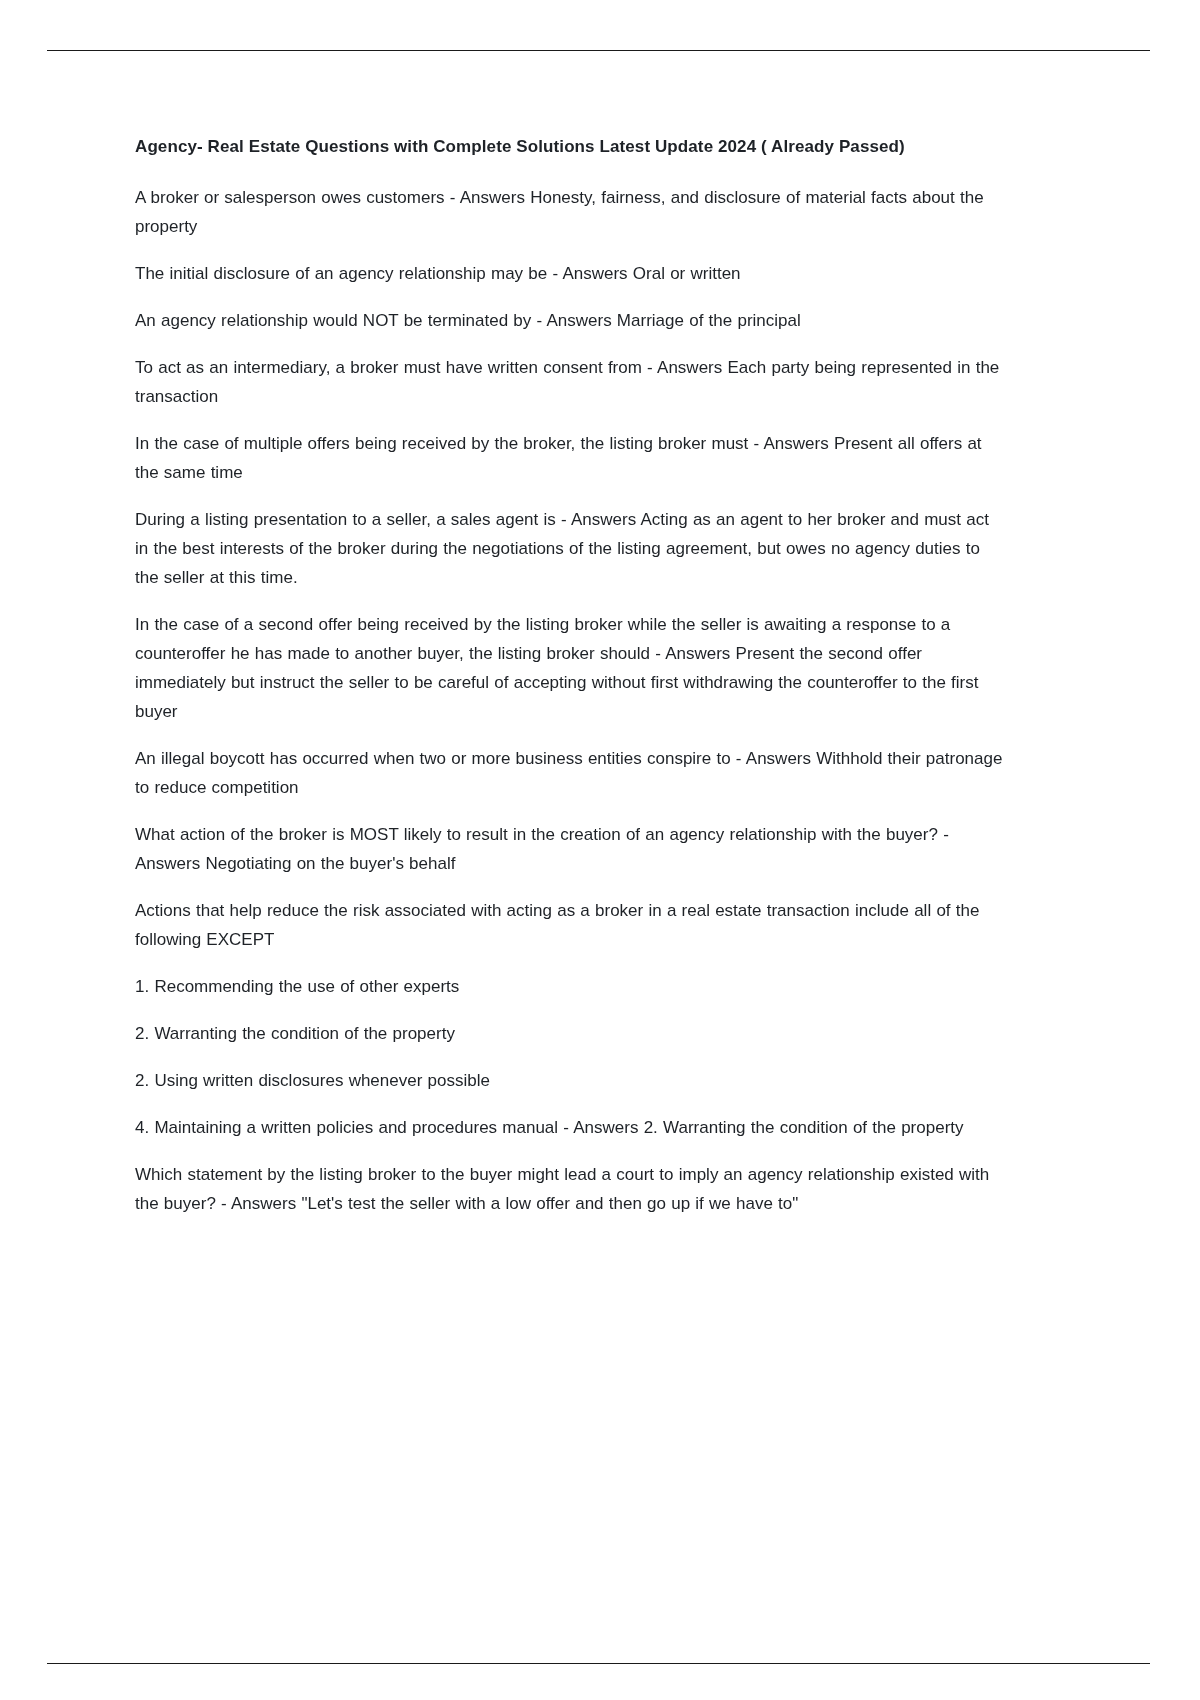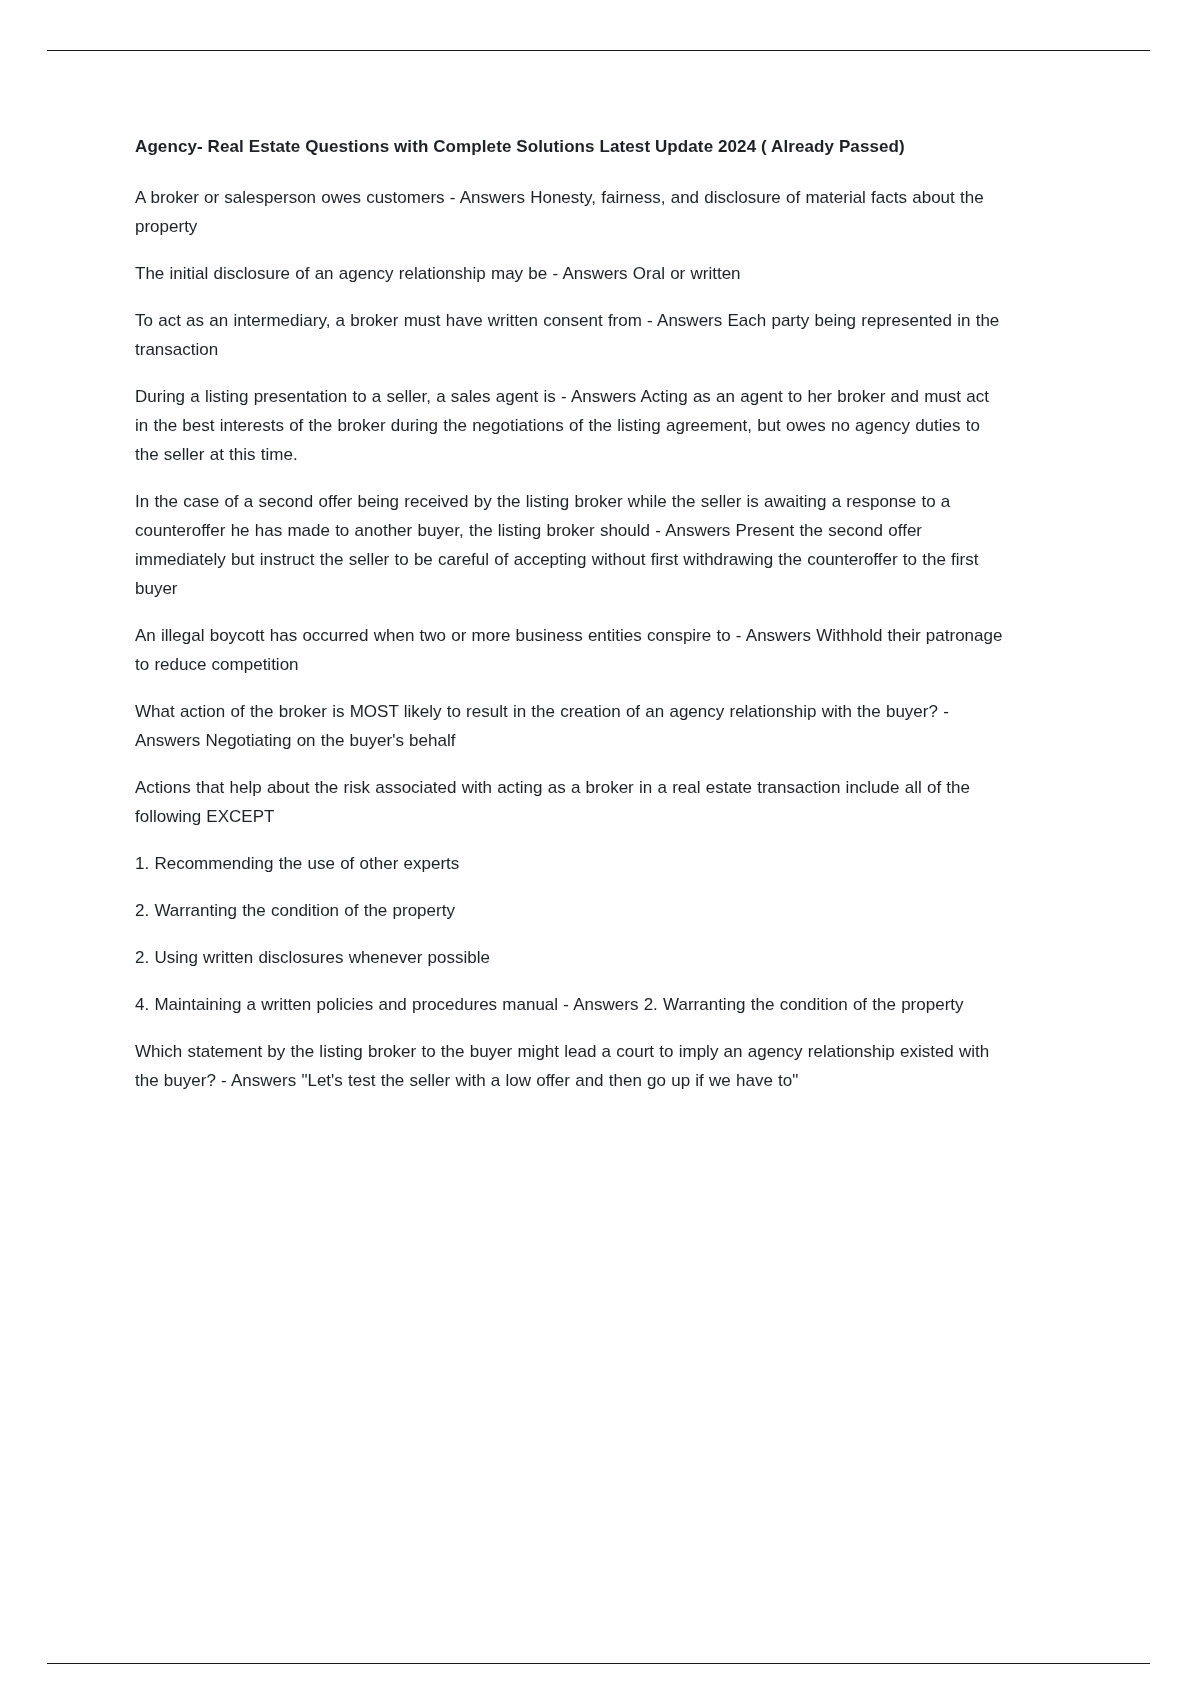--- a/index.html
+++ b/index.html
@@ -56,26 +56,28 @@
 <body>
 
 <div class="page">
   <div class="rule rule-top"></div>
 
   <div class="content">
     <p class="doc-title">Agency- Real Estate Questions with Complete Solutions Latest Update 2024 ( Already Passed)</p>
 
     <p class="doc-p">A broker or salesperson owes customers - Answers Honesty, fairness, and disclosure of material facts about the property</p>
     <p class="doc-p">The initial disclosure of an agency relationship may be - Answers Oral or written</p>
+    <p class="doc-p">An agency relationship would NOT be terminated by - Answers Marriage of the principal</p>
     <p class="doc-p">To act as an intermediary, a broker must have written consent from - Answers Each party being represented in the transaction</p>
+    <p class="doc-p">In the case of multiple offers being received by the broker, the listing broker must - Answers Present all offers at the same time</p>
     <p class="doc-p">During a listing presentation to a seller, a sales agent is - Answers Acting as an agent to her broker and must act in the best interests of the broker during the negotiations of the listing agreement, but owes no agency duties to the seller at this time.</p>
     <p class="doc-p">In the case of a second offer being received by the listing broker while the seller is awaiting a response to a counteroffer he has made to another buyer, the listing broker should - Answers Present the second offer immediately but instruct the seller to be careful of accepting without first withdrawing the counteroffer to the first buyer</p>
     <p class="doc-p">An illegal boycott has occurred when two or more business entities conspire to - Answers Withhold their patronage to reduce competition</p>
     <p class="doc-p">What action of the broker is MOST likely to result in the creation of an agency relationship with the buyer? - Answers Negotiating on the buyer's behalf</p>
-    <p class="doc-p">Actions that help about the risk associated with acting as a broker in a real estate transaction include all of the following EXCEPT</p>
+    <p class="doc-p">Actions that help reduce the risk associated with acting as a broker in a real estate transaction include all of the following EXCEPT</p>
     <p class="doc-p">1. Recommending the use of other experts</p>
     <p class="doc-p">2. Warranting the condition of the property</p>
     <p class="doc-p">2. Using written disclosures whenever possible</p>
     <p class="doc-p">4. Maintaining a written policies and procedures manual - Answers 2. Warranting the condition of the property</p>
     <p class="doc-p">Which statement by the listing broker to the buyer might lead a court to imply an agency relationship existed with the buyer? - Answers "Let's test the seller with a low offer and then go up if we have to"</p>
   </div>
 
   <div class="rule rule-bottom"></div>
 </div>
 

